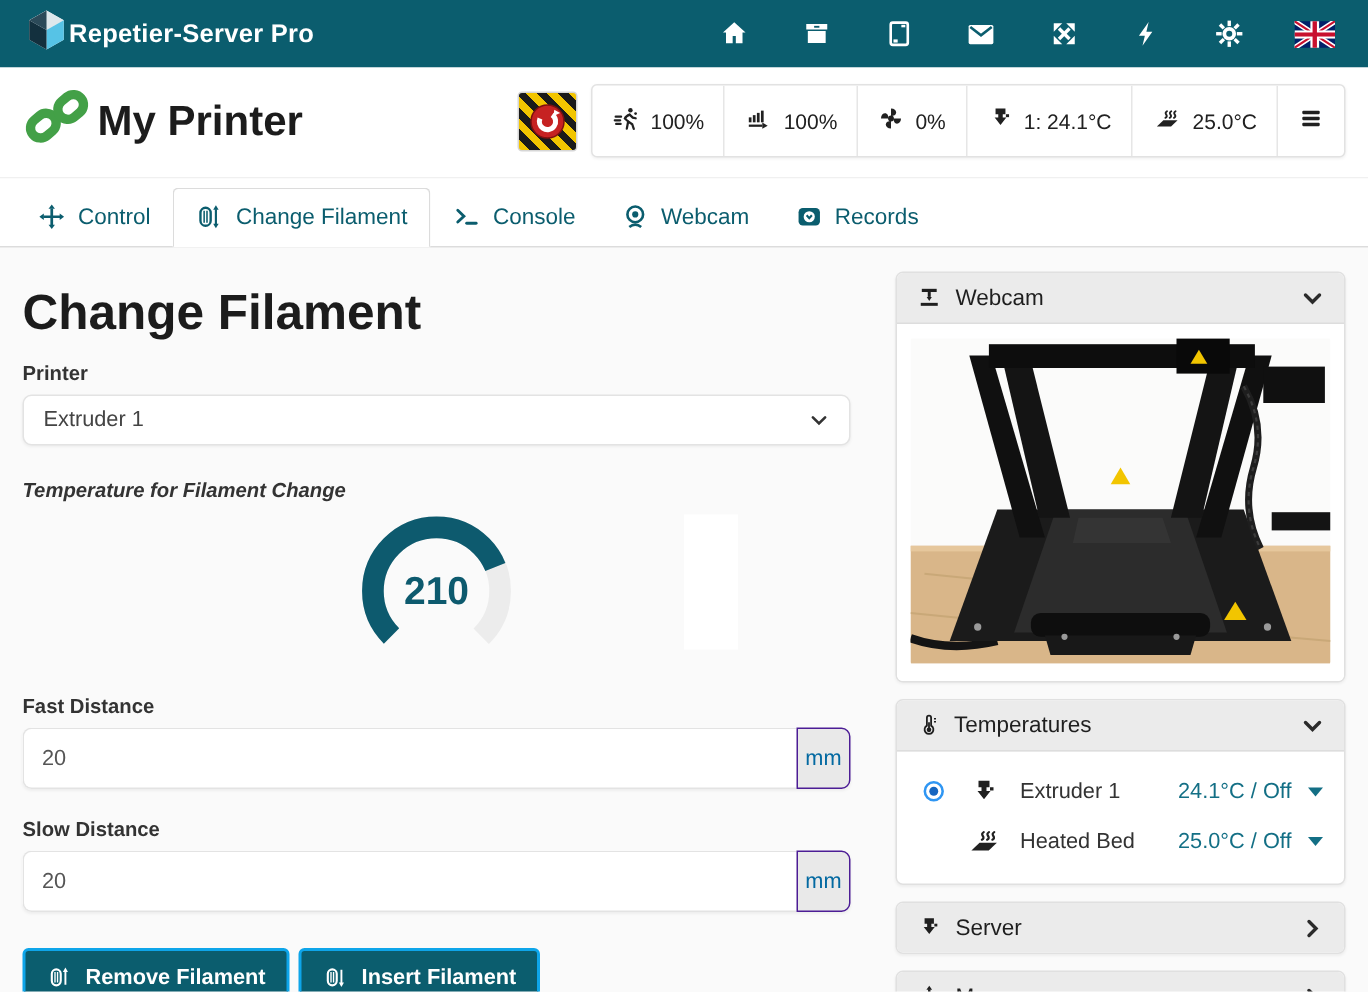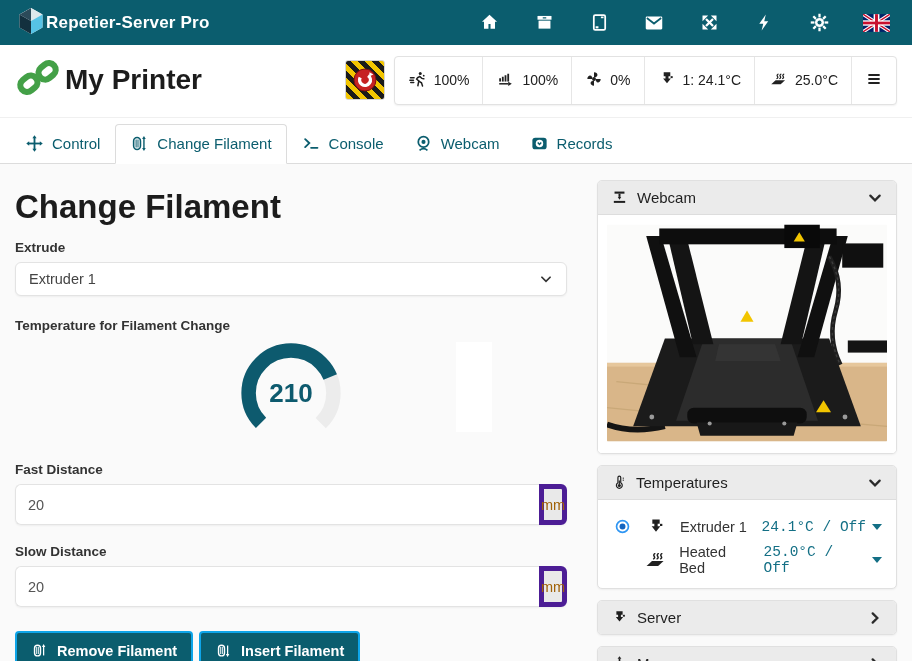--- a/index.html
+++ b/index.html
@@ -38,40 +38,40 @@
   .page-title { font-size:33px; font-weight:bold; color:#1c1c1c; margin:8px 0 14px 0; }
   .field-label { font-size:13.5px; font-weight:bold; color:#333; margin:12px 0 7px 0; }
   .select { height:34px; background:#fff; border:1px solid #e3e3e3; border-radius:6px;
     box-shadow:0 1px 2px rgba(0,0,0,.05); display:flex; align-items:center; justify-content:space-between;
     padding:0 13px; font-size:14.5px; color:#444; cursor:pointer; }
   .gauge-row { display:flex; justify-content:center; margin:4px 0 2px 0; }
   .gauge-side { position:absolute; left:441px; top:162px; width:36px; height:90px; background:#fff; }
   .input-group { display:flex; box-shadow:0 1px 2px rgba(0,0,0,.05); border-radius:6px; }
   .tinput { flex:1; height:41px; border:1px solid #e3e3e3; border-right:none; border-radius:6px 0 0 6px;
     padding:0 12px; font-size:14.5px; color:#555; background:#fff; outline:none; font-family:"Liberation Sans",sans-serif; }
-  .addon { width:28px; background:#e9e9e9; border:5px solid #4c1d95; border-radius:0 6px 6px 0;
-    display:flex; align-items:center; justify-content:center; font-size:14.5px; color:#a16207; }
+  .addon { width:36px; background:#e9e9e9; border:1px solid #4c1d95; border-radius:0 6px 6px 0;
+    display:flex; align-items:center; justify-content:center; font-size:14.5px; color:#0369a1; }
   .btn-row { margin-top:24px; display:flex; gap:6px; }
   .btn { display:inline-flex; align-items:center; gap:9px; background:#0b5d6e; border:2px solid #0ea5e9;
     color:#fff; font-size:14.5px; font-weight:bold; padding:9px 14px; border-radius:4px; cursor:pointer;
     font-family:"Liberation Sans",sans-serif; }
 
   
   .sidebar { width:300px; display:flex; flex-direction:column; gap:11px; }
   .panel { background:#fff; border:1px solid #e0e0e0; border-radius:5px; box-shadow:0 1px 2px rgba(0,0,0,.05); overflow:hidden; }
   .panel-header { display:flex; align-items:center; gap:9px; background:#ebebeb; padding:8px 13px;
     font-size:15px; color:#1f1f1f; cursor:pointer; }
   .panel-header .chev { margin-left:auto; }
   .webcam-body { padding:8px 9px 10px 9px; display:flex; justify-content:center; background:#fff; }
   .temps-body { padding:10px 14px 12px 14px; }
   .temp-row { display:flex; align-items:center; height:33px; gap:9px; }
   .temp-c1 { width:20px; display:flex; justify-content:center; }
   .temp-c2 { width:30px; display:flex; justify-content:center; }
   .temp-name { font-size:14.5px; color:#333; }
-  .temp-val { margin-left:auto; display:flex; align-items:center; gap:6px; color:#136f85; font-size:14.5px; cursor:pointer;font-family:Liberation Mono, monospace; }
+  .temp-val { margin-left:auto; display:flex; align-items:center; gap:11px; color:#136f85; font-size:14.5px; cursor:pointer; }
   .caret { width:0; height:0; border-left:5px solid transparent; border-right:5px solid transparent; border-top:6px solid #136f85; }
 </style>
 </head>
 <body>
 
 <div class="navbar">
   <div class="brand">
     <span>
       <svg width="30" height="30" viewBox="0 0 30 30">
         <polygon points="15,2 26.5,8.5 26.5,21.5 15,28 3.5,21.5 3.5,8.5" fill="#eef3f5"></polygon>
@@ -296,29 +296,29 @@
     </svg>
     <span>Records</span>
   </div>
 </div>
 
 <div class="content">
 
   <div class="main">
     <div class="page-title">Change Filament</div>
 
-    <div class="field-label">Extrude</div>
+    <div class="field-label">Printer</div>
     <div class="select">
       <span>Extruder 1</span>
       <svg width="14" height="14" viewBox="0 0 24 24" fill="none" stroke="#333" stroke-width="3" stroke-linecap="round">
         <polyline points="5,9 12,16 19,9"></polyline>
       </svg>
     </div>
 
-    <div class="field-label" style="margin-top:22px;">Temperature for Filament Change</div>
+    <div class="field-label" style="margin-top:22px;font-style:italic;">Temperature for Filament Change</div>
     <div class="gauge-row">
       <svg width="106" height="106" viewBox="0 0 110 110">
         <circle cx="55" cy="55" r="44" fill="none" stroke="#ececec" stroke-width="15" stroke-dasharray="207.35 276.46" transform="rotate(135 55 55)"></circle>
         <circle cx="55" cy="55" r="44" fill="none" stroke="#0d5a6e" stroke-width="15" stroke-dasharray="155.51 276.46" transform="rotate(135 55 55)"></circle>
         <text x="55" y="64" text-anchor="middle" font-size="27" font-weight="bold" fill="#0d5a6e" font-family="Liberation Sans, sans-serif">210</text>
       </svg>
     </div>
     <div class="gauge-side"></div>
 
     <div class="field-label" style="margin-top:16px;">Fast Distance</div>

